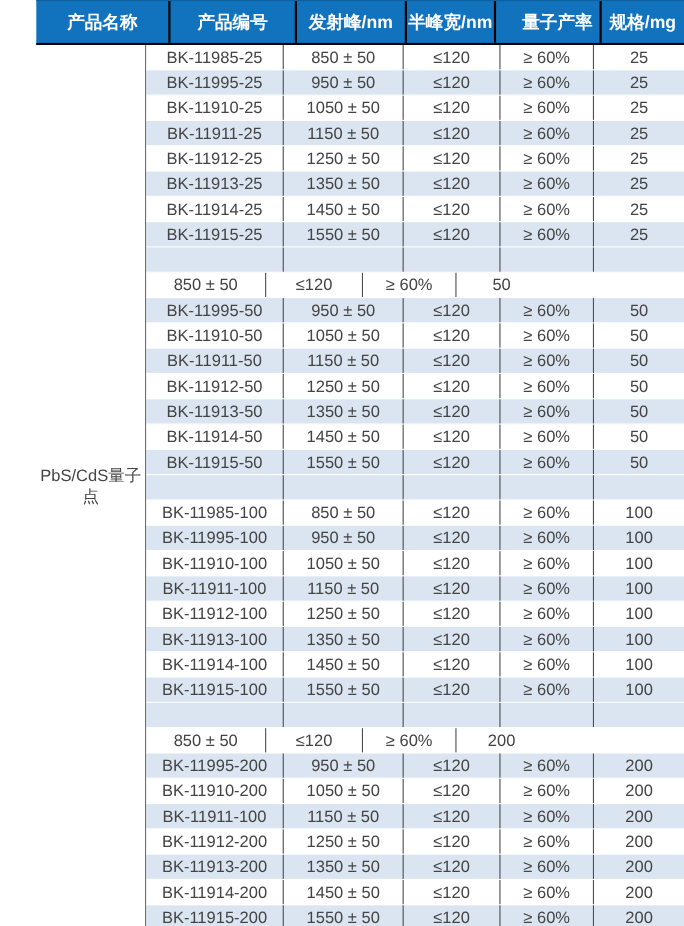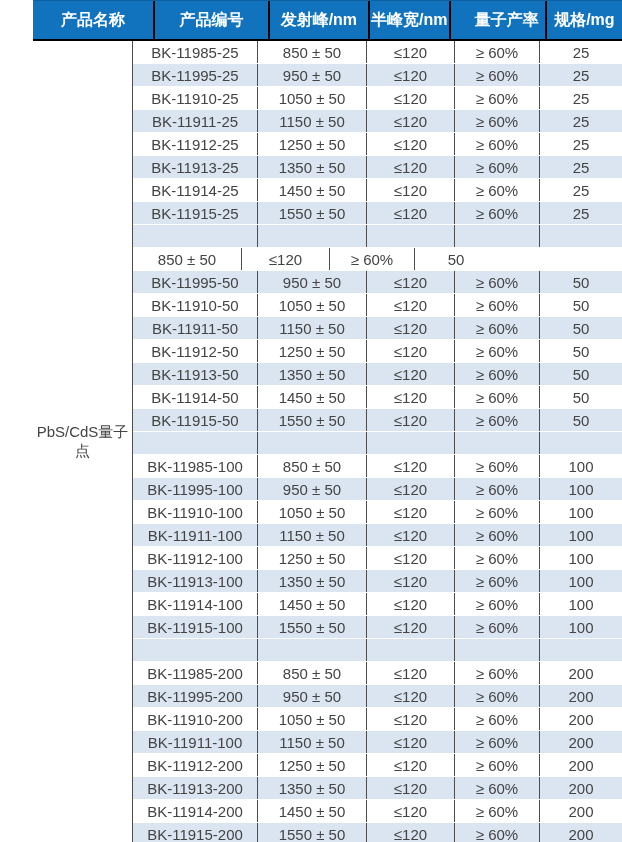--- a/index.html
+++ b/index.html
@@ -290,21 +290,20 @@
           <div class="dcell c4">100</div>
         </div>
         <div class="drow alt">
           <div class="dcell c0"></div>
           <div class="dcell c1"></div>
           <div class="dcell c2"></div>
           <div class="dcell c3"></div>
           <div class="dcell c4"></div>
         </div>
         <div class="drow">
-          <div class="dcell c0">BK-11985-200</div>
           <div class="dcell c1">850 ± 50</div>
           <div class="dcell c2">≤120</div>
           <div class="dcell c3">≥ 60%</div>
           <div class="dcell c4">200</div>
         </div>
         <div class="drow alt">
           <div class="dcell c0">BK-11995-200</div>
           <div class="dcell c1">950 ± 50</div>
           <div class="dcell c2">≤120</div>
           <div class="dcell c3">≥ 60%</div>

